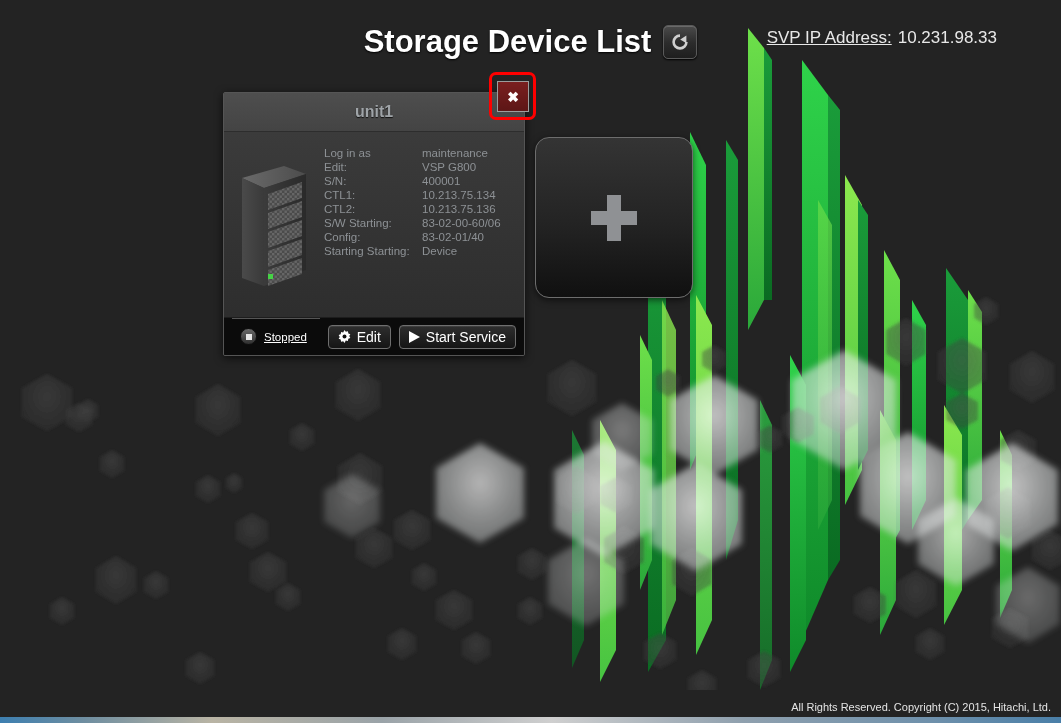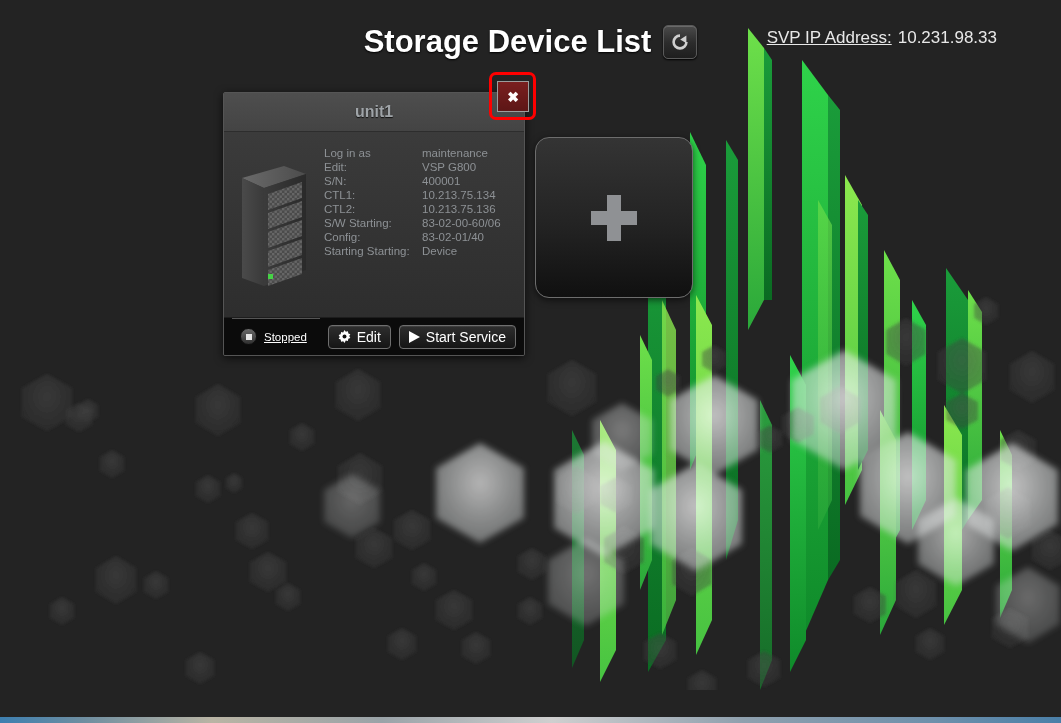--- a/index.html
+++ b/index.html
@@ -513,15 +513,16 @@
 
   <div id="close-button">
     <span>✖</span>
   </div>
   <div id="close-highlight"></div>
 
   <div id="add-tile">
     <div id="add-plus"></div>
   </div>
 
+  <div id="footer-copyright">All Rights Reserved. Copyright (C) 2015, Hitachi, Ltd.</div>
   <div id="bottom-strip"></div>
 
 </div>
 
 </body></html>

